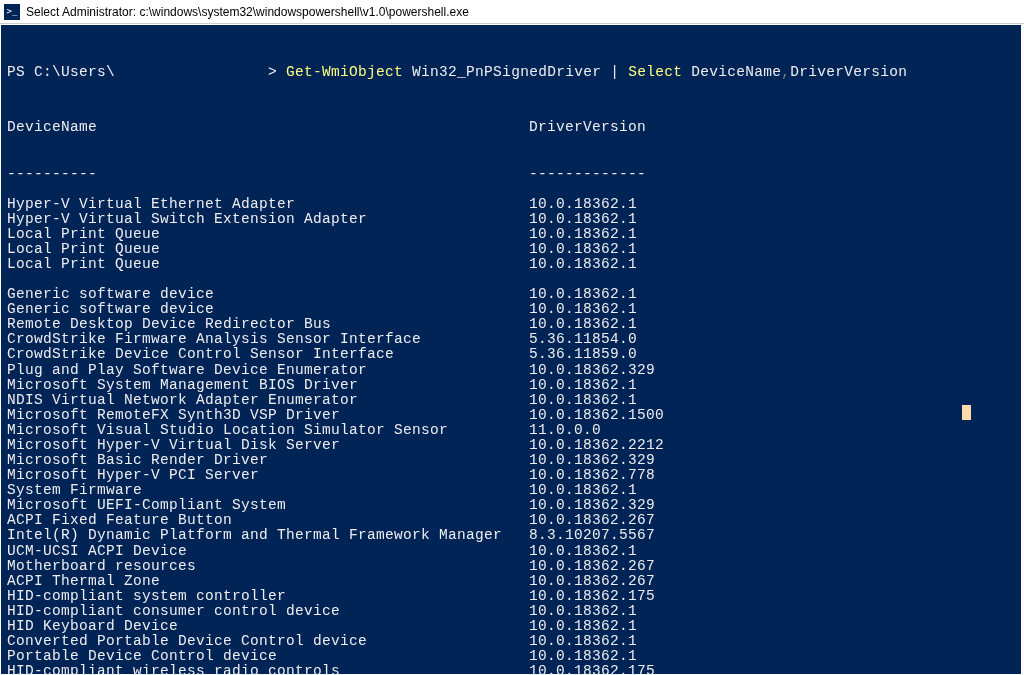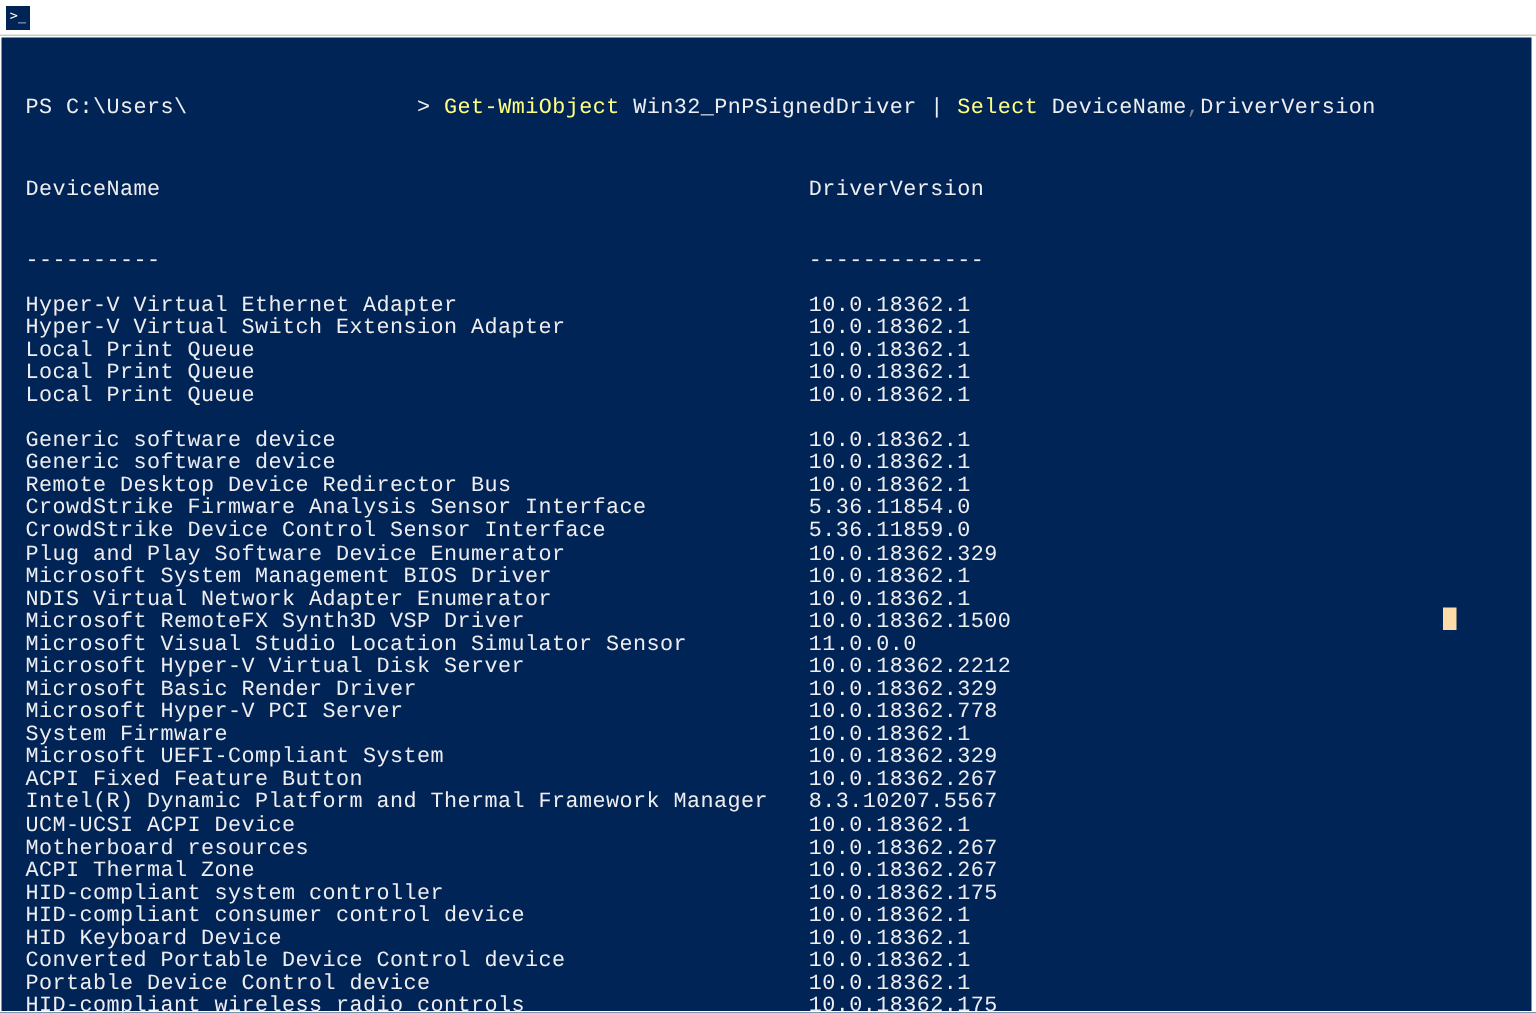--- a/index.html
+++ b/index.html
@@ -35,21 +35,21 @@
       content: ">_";
       color: #fff;
       font-size: 9px;
       font-family: Consolas, monospace;
       line-height: 1;
     }
     .terminal {
       width: 1020px;
       height: 649px;
       background: #012456;
-      padding: 10px 8px 8px 16px;
+      padding: 10px 8px 8px 6px;
       font-size: 14.5px;
       line-height: 1.04;
       color: #eeedf0;
       white-space: pre;
       position: relative;
       margin: 1px;
       letter-spacing: 0.3px;
     }
     .prompt-line { margin-bottom: 6px; }
     .ps-prompt { color: #eeedf0; }
@@ -67,20 +67,21 @@
       right: 50px;
     }
     .col-name { }
     .col-ver { }
   </style>
 </head>
 <body>
 
 <div class="titlebar">
   <span class="titlebar-icon"></span>
+  <span>Select Administrator: c:\windows\system32\windowspowershell\v1.0\powershell.exe</span>
 </div>
 
 <div class="terminal">
   <div class="prompt-line"><span class="ps-prompt">PS C:\Users\</span>                 <span class="cmd-white">&gt; </span><span class="cmd-yellow">Get-WmiObject</span><span class="cmd-white"> Win32_PnPSignedDriver </span><span class="cmd-white">| </span><span class="cmd-yellow">Select</span><span class="cmd-white"> DeviceName</span><span class="cmd-gray">,</span><span class="cmd-white">DriverVersion</span></div>
 <div style="height:4px"></div>
 <div class="headers row"><span class="col-name" id="hcol1">DeviceName                                                </span><span class="col-ver">DriverVersion</span></div>
 <div class="row"><span class="col-name" id="hdash1">----------                                                </span><span class="col-ver">-------------</span></div>
 <div id="rows-container"><div class="row"><span>Hyper-V Virtual Ethernet Adapter                          </span><span>10.0.18362.1</span></div><div class="row"><span>Hyper-V Virtual Switch Extension Adapter                  </span><span>10.0.18362.1</span></div><div class="row"><span>Local Print Queue                                         </span><span>10.0.18362.1</span></div><div class="row"><span>Local Print Queue                                         </span><span>10.0.18362.1</span></div><div class="row"><span>Local Print Queue                                         </span><span>10.0.18362.1</span></div><div class="row"><span>                                                          </span><span></span></div><div class="row"><span>Generic software device                                   </span><span>10.0.18362.1</span></div><div class="row"><span>Generic software device                                   </span><span>10.0.18362.1</span></div><div class="row"><span>Remote Desktop Device Redirector Bus                      </span><span>10.0.18362.1</span></div><div class="row"><span>CrowdStrike Firmware Analysis Sensor Interface            </span><span>5.36.11854.0</span></div><div class="row"><span>CrowdStrike Device Control Sensor Interface               </span><span>5.36.11859.0</span></div><div class="row"><span>Plug and Play Software Device Enumerator                  </span><span>10.0.18362.329</span></div><div class="row"><span>Microsoft System Management BIOS Driver                   </span><span>10.0.18362.1</span></div><div class="row"><span>NDIS Virtual Network Adapter Enumerator                   </span><span>10.0.18362.1</span></div><div class="row"><span>Microsoft RemoteFX Synth3D VSP Driver                     </span><span>10.0.18362.1500</span></div><div class="row"><span>Microsoft Visual Studio Location Simulator Sensor         </span><span>11.0.0.0</span></div><div class="row"><span>Microsoft Hyper-V Virtual Disk Server                     </span><span>10.0.18362.2212</span></div><div class="row"><span>Microsoft Basic Render Driver                             </span><span>10.0.18362.329</span></div><div class="row"><span>Microsoft Hyper-V PCI Server                              </span><span>10.0.18362.778</span></div><div class="row"><span>System Firmware                                           </span><span>10.0.18362.1</span></div><div class="row"><span>Microsoft UEFI-Compliant System                           </span><span>10.0.18362.329</span></div><div class="row"><span>ACPI Fixed Feature Button                                 </span><span>10.0.18362.267</span></div><div class="row"><span>Intel(R) Dynamic Platform and Thermal Framework Manager   </span><span>8.3.10207.5567</span></div><div class="row"><span>UCM-UCSI ACPI Device                                      </span><span>10.0.18362.1</span></div><div class="row"><span>Motherboard resources                                     </span><span>10.0.18362.267</span></div><div class="row"><span>ACPI Thermal Zone                                         </span><span>10.0.18362.267</span></div><div class="row"><span>HID-compliant system controller                           </span><span>10.0.18362.175</span></div><div class="row"><span>HID-compliant consumer control device                     </span><span>10.0.18362.1</span></div><div class="row"><span>HID Keyboard Device                                       </span><span>10.0.18362.1</span></div><div class="row"><span>Converted Portable Device Control device                  </span><span>10.0.18362.1</span></div><div class="row"><span>Portable Device Control device                            </span><span>10.0.18362.1</span></div><div class="row"><span>HID-compliant wireless radio controls                     </span><span>10.0.18362.175</span></div><div class="row"><span>Intel(R) HID Event Filter                                 </span><span>2.2.1.364</span></div></div>
 <div class="cursor"></div>
 </div>

